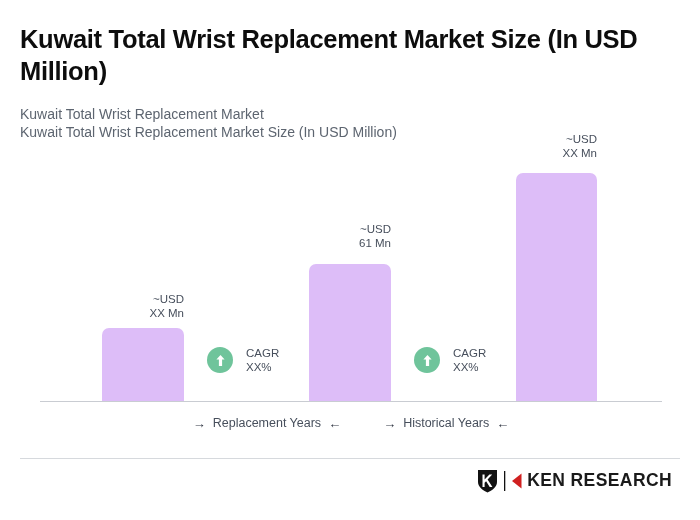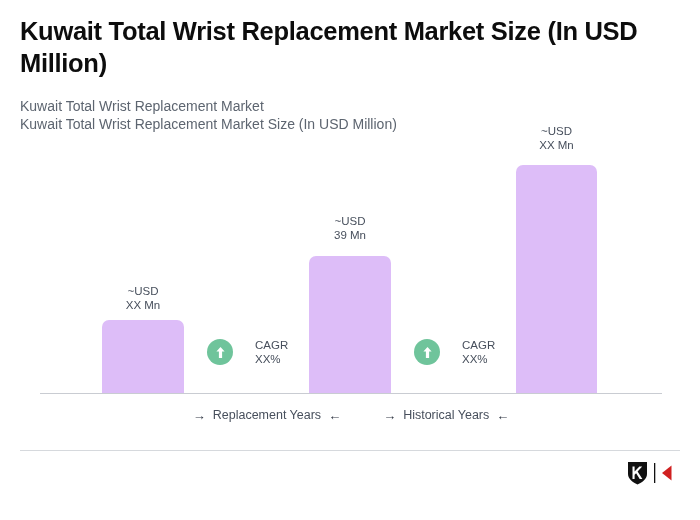--- a/index.html
+++ b/index.html
@@ -13,20 +13,21 @@
     position: relative;
     font-family: "Liberation Sans", sans-serif;
     color: #2f3542;
     overflow: hidden;
   }
 
   .page {
     position: absolute;
     inset: 0;
     padding: 16px;
+    margin-top: 8px;
   }
 
   
   .title {
     position: absolute;
     left: 20px;
     top: 16px;
     width: 650px;
     font-size: 25.5px;
     font-weight: bold;
@@ -67,33 +68,33 @@
 
   .bar {
     position: absolute;
     background: #ddbdf8;
     border-top-left-radius: 7px;
     border-top-right-radius: 7px;
   }
 
   .bar-label {
     position: absolute;
-    text-align: center;
+    text-align: right;
     font-size: 11.5px;
     line-height: 14px;
     color: #474f5c;
     white-space: nowrap;
   }
 
   
   .cagr {
     position: absolute;
     display: flex;
     align-items: center;
-    gap: 22px;
+    gap: 13px;
   }
   .cagr-circle {
     width: 26px;
     height: 26px;
     border-radius: 50%;
     background: #6fc49b;
     display: flex;
     align-items: center;
     justify-content: center;
     flex: 0 0 auto;
@@ -190,21 +191,21 @@
         </svg>
       </div>
       <div class="cagr-text">
         <div>CAGR</div>
         <div>XX%</div>
       </div>
     </div>
 
     <div class="bar-label" style="left:309px; top:214px; width:82px;">
       <div>~USD</div>
-      <div>39 Mn</div>
+      <div>61 Mn</div>
     </div>
     <div class="bar" style="left:309px; top:256px; width:82px; height:138px;"></div>
 
     <div class="cagr" style="left:414px; top:338px;">
       <div class="cagr-circle">
         <svg width="11" height="13" viewBox="0 0 11 13" aria-hidden="true">
           <path d="M5.5 1 L9.6 5.6 L7.1 5.6 L7.1 12 L3.9 12 L3.9 5.6 L1.4 5.6 Z" fill="#ffffff"></path>
         </svg>
       </div>
       <div class="cagr-text">
@@ -241,15 +242,16 @@
     <svg class="logo-mark" width="21" height="24" viewBox="0 0 21 24" aria-hidden="true">
       <path d="M1 1 H20 V13 C20 18.5 14 22 10.5 23.4 C7 22 1 18.5 1 13 Z" fill="#111111"></path>
       <path d="M5.5 5.5 H7.6 V10.6 L12.4 5.5 H15.2 L10.6 10.4 L15.4 18 H12.7 L9.1 12.2 L7.6 13.7 V18 H5.5 Z" fill="#ffffff"></path>
     </svg>
     <svg width="3" height="20" viewBox="0 0 3 20" aria-hidden="true">
       <rect x="1" y="0" width="1.3" height="20" fill="#111111"></rect>
     </svg>
     <svg width="11" height="18" viewBox="0 0 11 18" aria-hidden="true">
       <path d="M10.5 1.5 L10.5 16.5 L1 9 Z" fill="#d02020"></path>
     </svg>
+    <span class="logo-word">KEN RESEARCH</span>
   </div>
 
 </div>
 
 </body></html>

